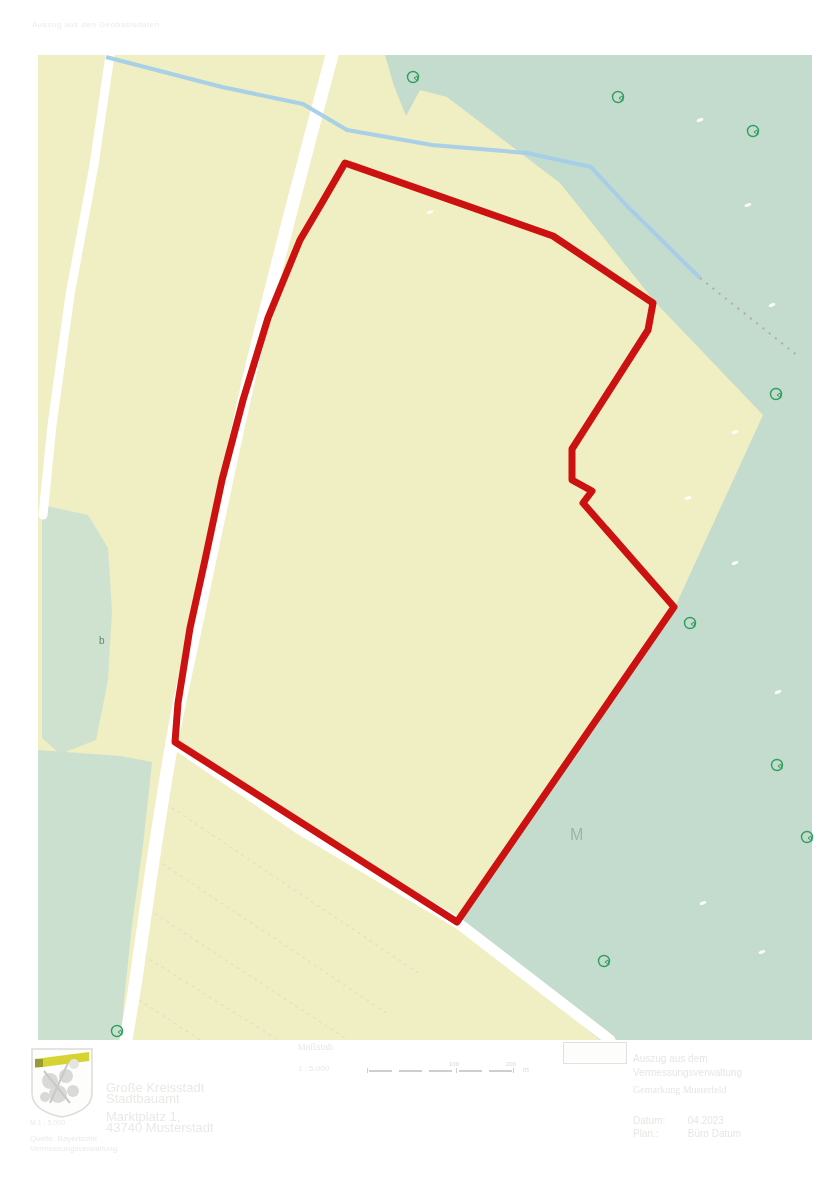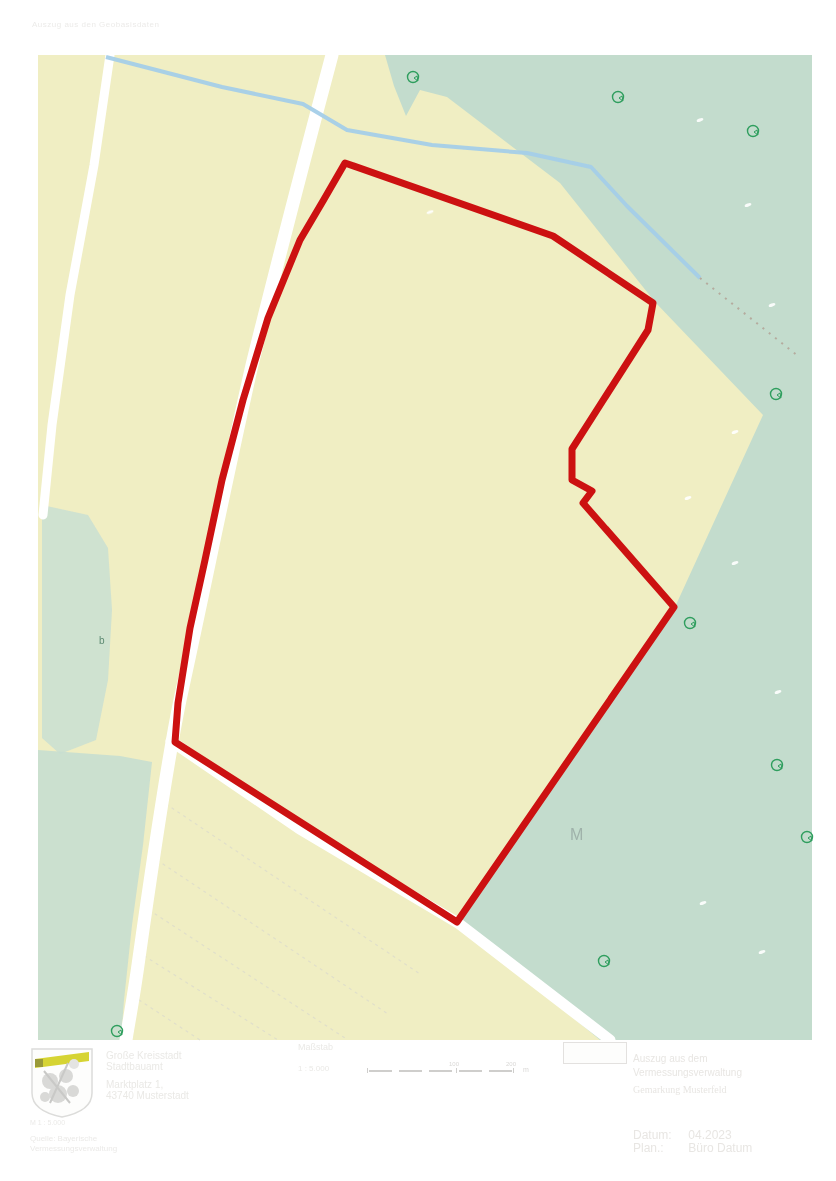--- a/index.html
+++ b/index.html
@@ -2,38 +2,38 @@
 <html><head>
 <meta charset="utf-8">
 <style>
   html,body{margin:0;padding:0;background:#ffffff;}
   body{width:836px;height:1181px;position:relative;overflow:hidden;
        font-family:"Liberation Sans",sans-serif;}
   .abs{position:absolute;}
   #map-svg{position:absolute;left:0;top:0;}
   .faint-header{left:32px;top:20px;width:230px;font-size:8px;color:#ecebe9;letter-spacing:.5px;}
   
-  .blockA{left:106px;top:1050px;font-size:10px;line-height:11px;color:#eae9e6;}
+  .blockA{left:106px;top:1082px;font-size:13px;line-height:11px;color:#eae9e6;}
   .blockA .grp{margin-bottom:7px;}
   .blockB{left:30px;top:1118px;font-size:8px;line-height:10px;color:#ebeae8;}
   .blockB .b1{font-size:7px;margin-bottom:6px;}
   .center-scale{left:298px;top:1042px;width:260px;color:#eae9e6;}
   .masstab{font-size:9px;}
   .scale-row{position:absolute;left:0;top:20px;width:260px;height:14px;}
   .scale-text{position:absolute;left:0;top:2px;font-size:8px;color:#eae9e6;}
   .scale-bar{position:absolute;left:69px;top:6px;width:148px;height:4px;}
   .seg{position:absolute;top:2px;height:1.5px;background:#cfcecc;width:23px;}
   .tick{position:absolute;top:0;width:1px;height:5px;background:#cfcecc;}
   .tickno{position:absolute;top:-7px;font-size:6px;color:#d9d8d6;}
   .unit{position:absolute;left:156px;top:-2px;font-size:7px;color:#d9d8d6;}
   .north-box{left:563px;top:1042px;width:62px;height:20px;border:1px solid #e3e1df;background:#fdfdfc;}
   .blockC{left:633px;top:1052px;color:#e8e6e3;}
   .blockC .c-title{font-size:10px;line-height:14px;}
   .blockC .c-sub{font-size:10px;margin-top:4px;font-family:Liberation Serif, serif;}
-  .blockC .c-meta{font-size:12px;line-height:13px;margin-top:34px;}
+  .blockC .c-meta{font-size:10px;line-height:13px;margin-top:19px;}
   .blockC .lbl{display:inline-block;width:52px;}
 </style>
 </head>
 <body>
 
 <div class="abs faint-header">Auszug aus den Geobasisdaten</div>
 
 <svg id="map-svg" width="836" height="1181" viewBox="0 0 836 1181">
   <defs>
     <g id="tsym">

